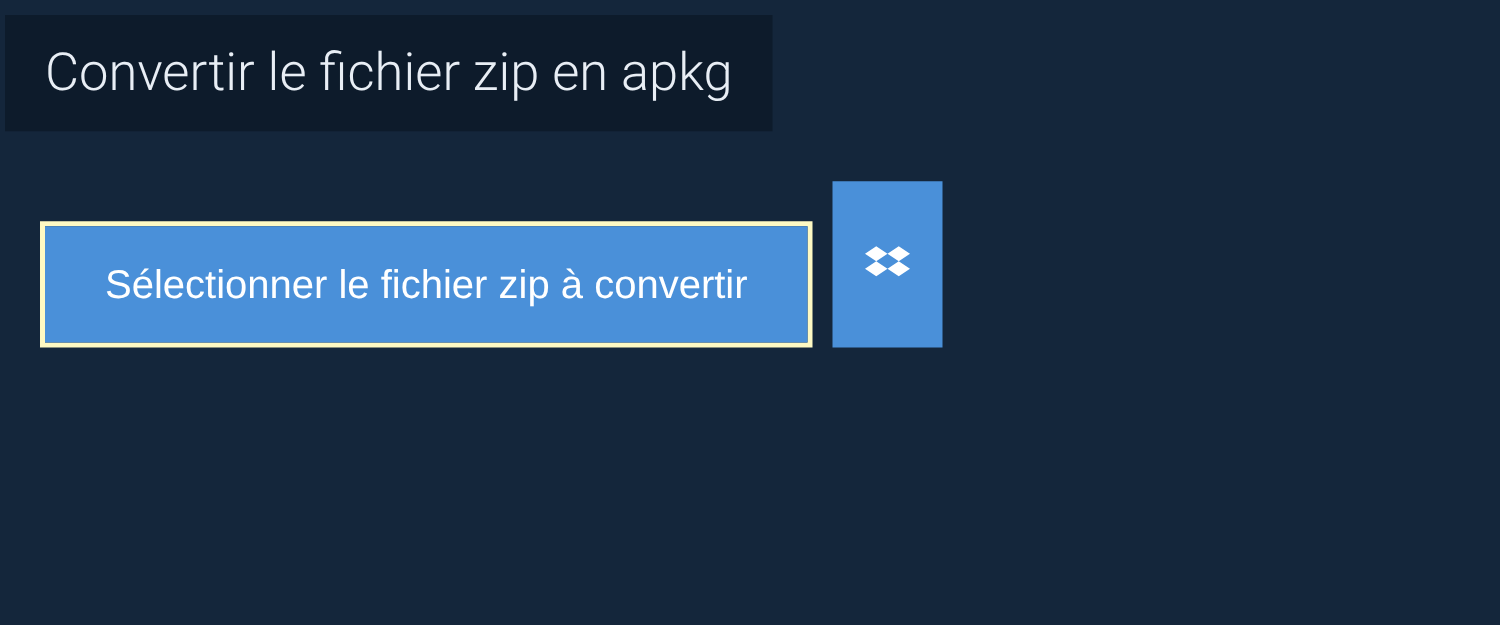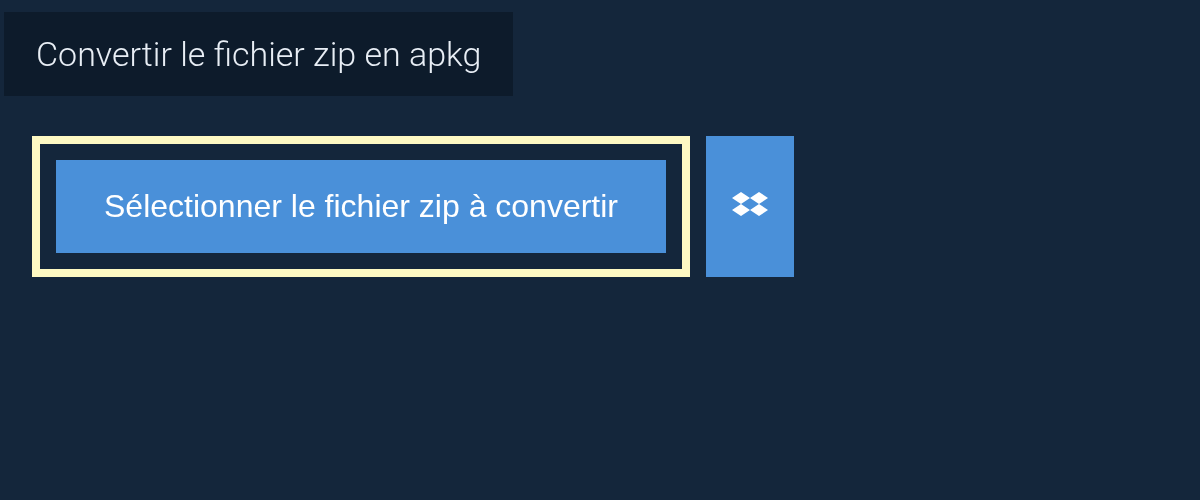--- a/index.html
+++ b/index.html
@@ -16,33 +16,34 @@
     }
     .header-tab {
       display: inline-block;
       background-color: #0d1b2b;
       padding: 22px 32px;
       margin-top: 12px;
       margin-left: 4px;
     }
     .header-title {
       color: #e8eef5;
-      font-size: 34px;
+      font-size: 42px;
       font-weight: 300;
     }
     .button-container {
       display: flex;
       margin-top: 40px;
       margin-left: 32px;
       gap: 16px;
       align-items: stretch;
     }
     .select-button-wrapper {
-      border: 8px solid #fef9c3;
-      padding: 16px;
+      border: 4px solid #fef9c3;
+      padding: 0;
+      margin-top: 32px;
     }
     .select-button {
       background-color: #4a90d9;
       color: #ffffff;
       font-size: 32px;
       font-weight: 300;
       padding: 28px 48px;
       border: none;
       cursor: pointer;
       display: block;

